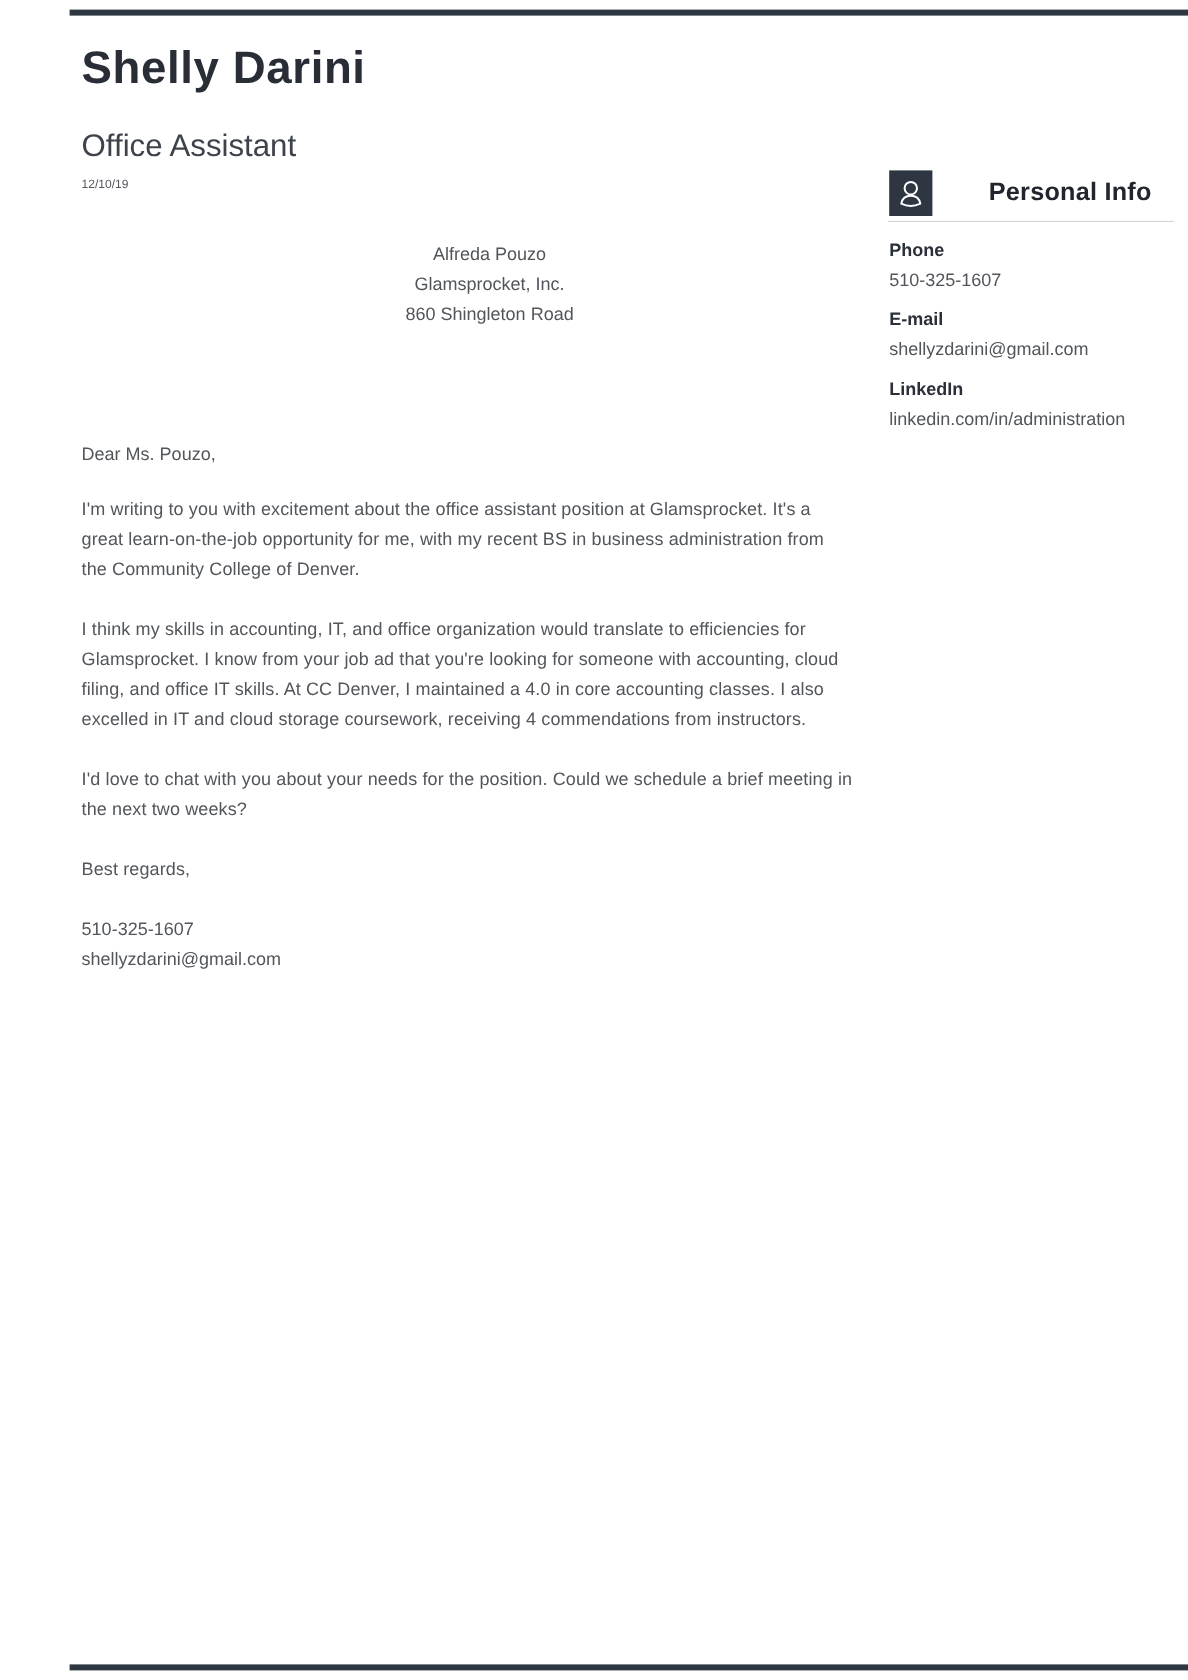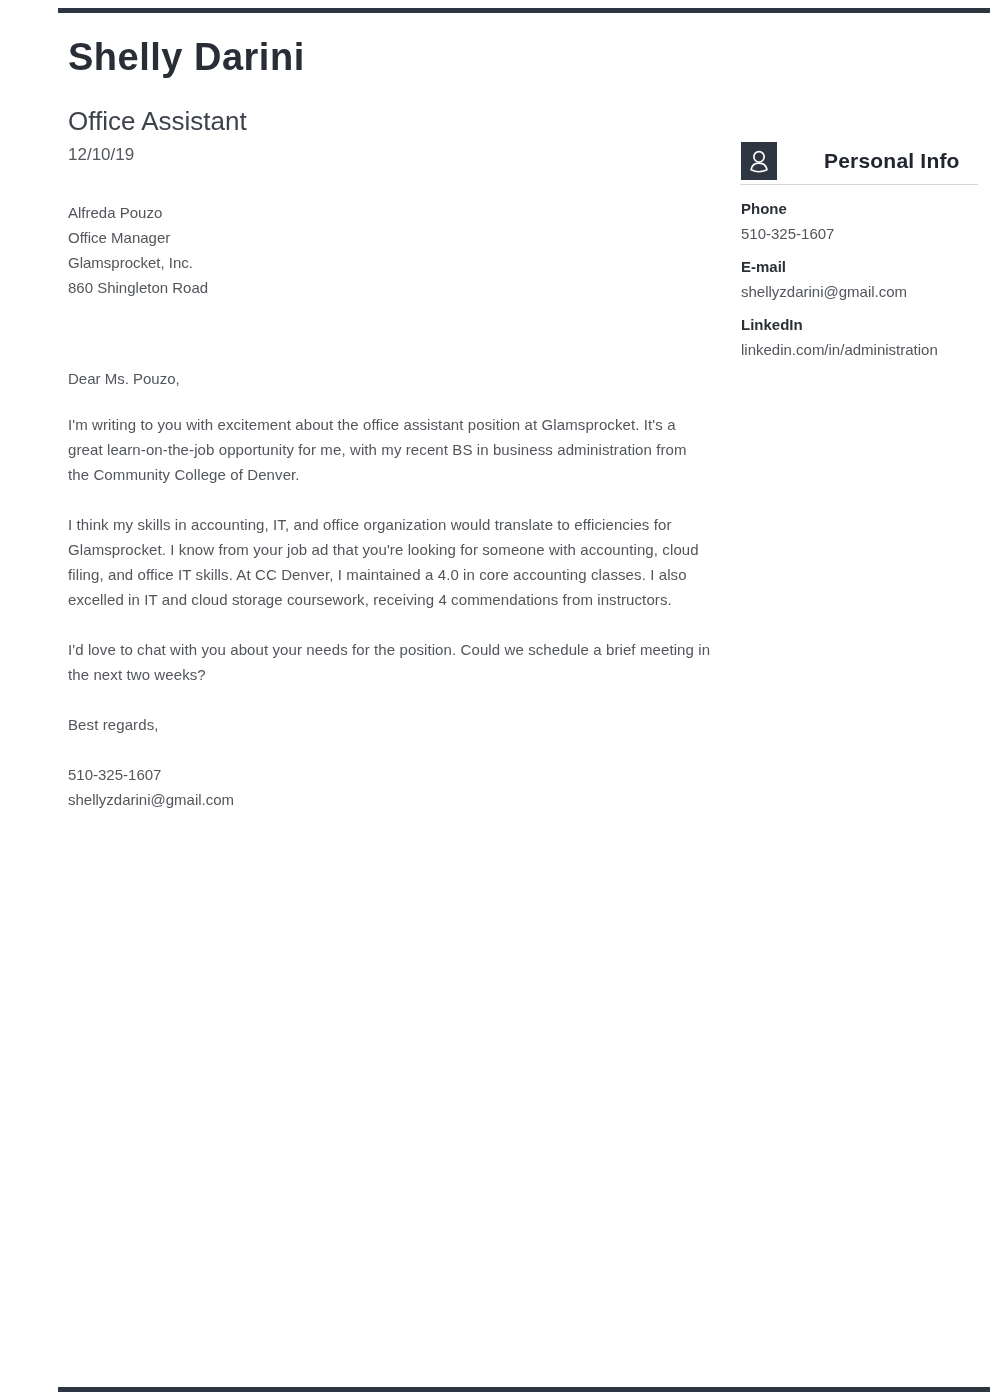--- a/index.html
+++ b/index.html
@@ -19,25 +19,25 @@
     position:absolute;left:40px;top:34px;
     font-size:38px;font-weight:bold;color:#282d36;
     letter-spacing:.5px;line-height:46px;margin:0;
   }
   .doc-title{
     position:absolute;left:40px;top:106px;
     font-size:26px;color:#3d424b;line-height:30px;
   }
   .doc-date{
     position:absolute;left:40px;top:146px;
-    font-size:17px;color:#53575e;line-height:18px;
+    font-size:10px;color:#53575e;line-height:18px;
   }
 
   .main-col{position:absolute;left:40px;top:200px;width:680px;}
-  .addr-line{font-size:15px;color:#52565b;line-height:25px;}
+  .addr-line{font-size:15px;color:#52565b;line-height:25px;text-align:center;}
   .salutation{position:absolute;left:40px;top:366px;font-size:15px;color:#52565b;line-height:25px;}
   .para{
     position:absolute;left:40px;
     font-size:15px;color:#52565b;line-height:25px;
     white-space:pre;letter-spacing:.1px;
   }
   .sig-line{font-size:15px;color:#52565b;line-height:25px;}
 
   .sidebar-icon{
     position:absolute;left:713px;top:142px;
@@ -65,21 +65,20 @@
 
   <div class="bar top"></div>
   <div class="bar bottom"></div>
 
   <h1 class="doc-name">Shelly Darini</h1>
   <div class="doc-title">Office Assistant</div>
   <div class="doc-date">12/10/19</div>
 
   <div class="main-col">
     <div class="addr-line">Alfreda Pouzo</div>
-    <div class="addr-line">Office Manager</div>
     <div class="addr-line">Glamsprocket, Inc.</div>
     <div class="addr-line">860 Shingleton Road</div>
   </div>
 
   <div class="salutation">Dear Ms. Pouzo,</div>
 
   <div class="para" style="top:412px">I'm writing to you with excitement about the office assistant position at Glamsprocket. It's a
 great learn-on-the-job opportunity for me, with my recent BS in business administration from
 the Community College of Denver.</div>
   <div class="para" style="top:512px">I think my skills in accounting, IT, and office organization would translate to efficiencies for

